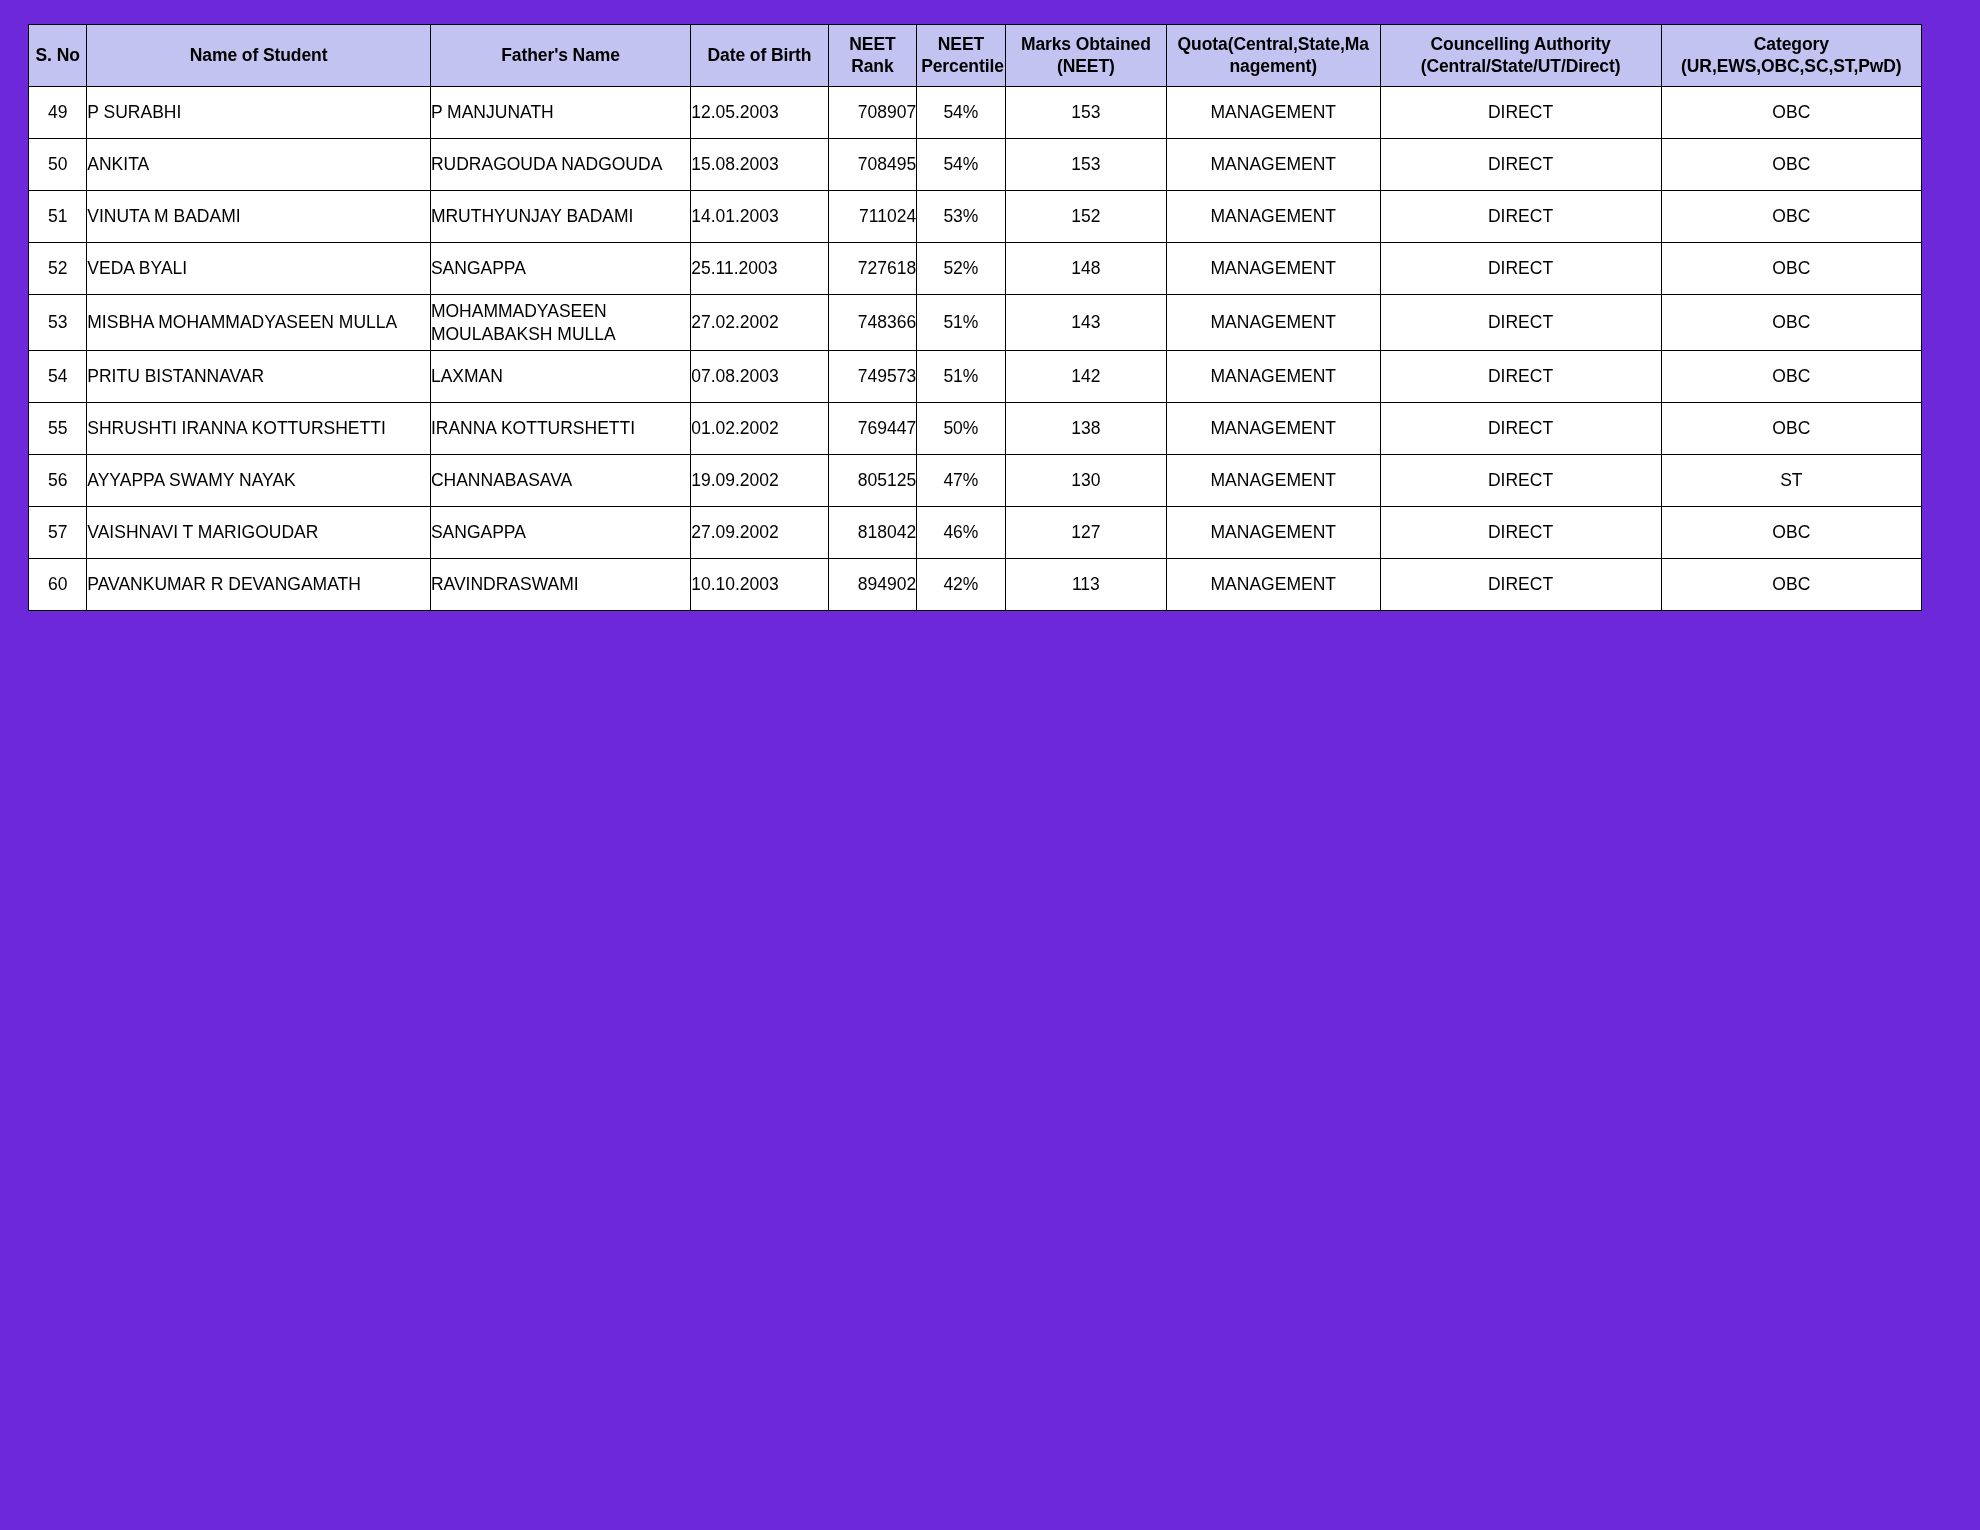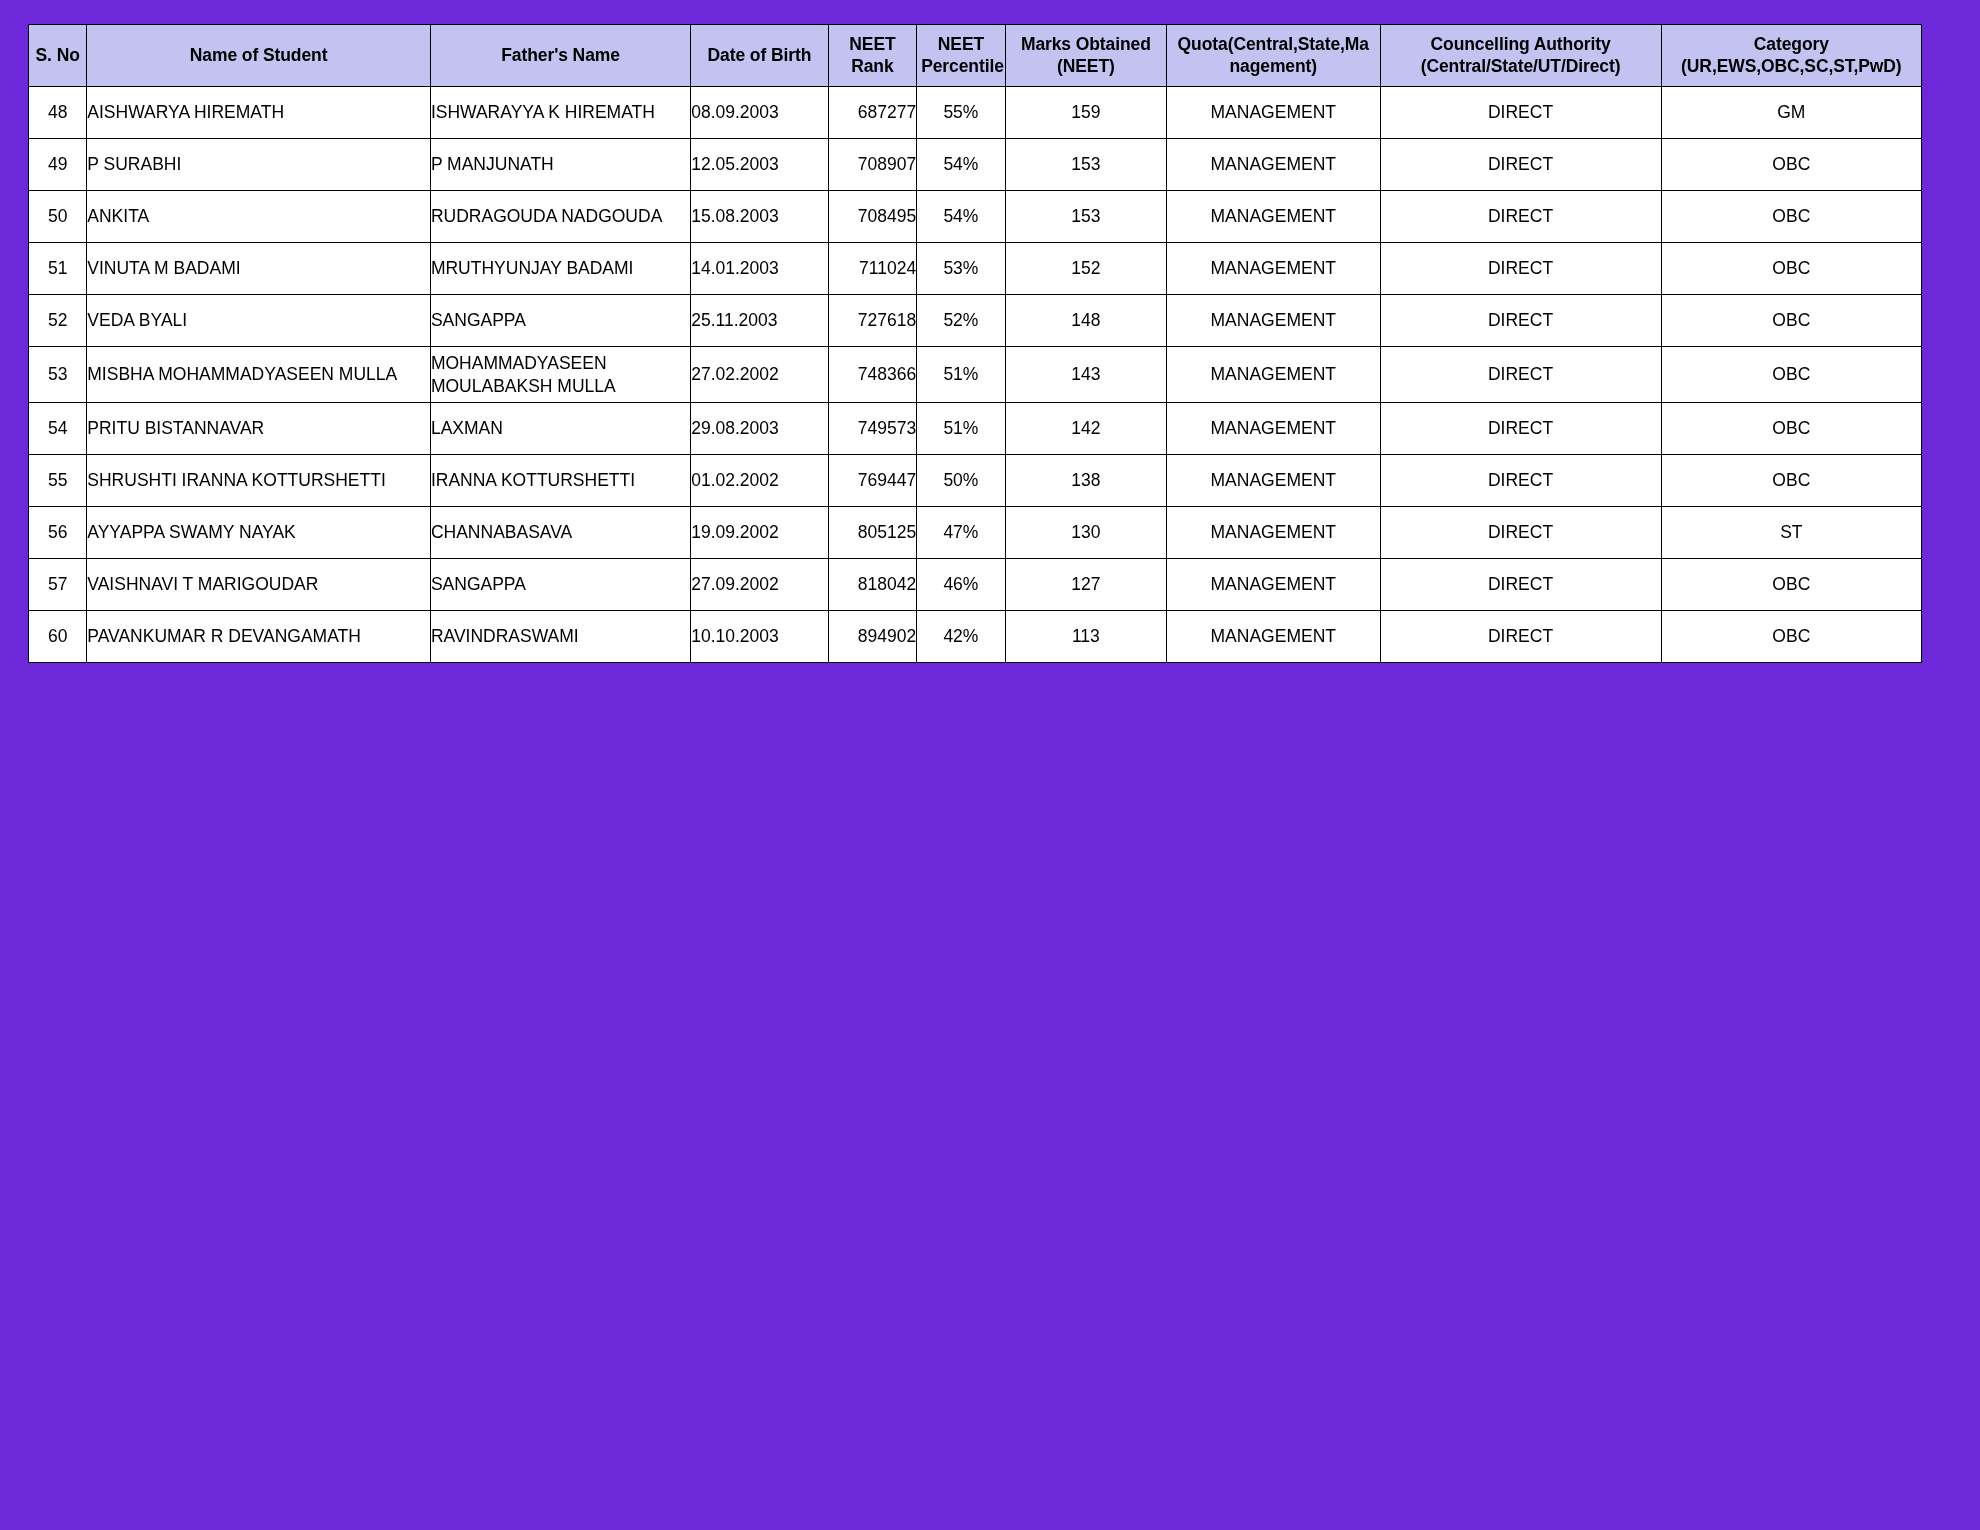--- a/index.html
+++ b/index.html
@@ -135,32 +135,20 @@
             <span class="hdr-line">(Central/State/UT/Direct)</span>
           </th>
           <th>
             <span class="hdr-line">Category</span>
             <span class="hdr-line">(UR,EWS,OBC,SC,ST,PwD)</span>
           </th>
         </tr>
       </thead>
       <tbody id="table-body">
           <tr>
-            <td class="t-sno">48</td>
-            <td class="t-name">AISHWARYA HIREMATH</td>
-            <td class="t-father">ISHWARAYYA K HIREMATH</td>
-            <td class="t-dob">08.09.2003</td>
-            <td class="t-rank">687277</td>
-            <td class="t-pct">55%</td>
-            <td class="t-marks">159</td>
-            <td class="t-quota">MANAGEMENT</td>
-            <td class="t-council">DIRECT</td>
-            <td class="t-category">GM</td>
-          </tr>
-          <tr>
             <td class="t-sno">49</td>
             <td class="t-name">P SURABHI</td>
             <td class="t-father">P MANJUNATH</td>
             <td class="t-dob">12.05.2003</td>
             <td class="t-rank">708907</td>
             <td class="t-pct">54%</td>
             <td class="t-marks">153</td>
             <td class="t-quota">MANAGEMENT</td>
             <td class="t-council">DIRECT</td>
             <td class="t-category">OBC</td>
@@ -213,21 +201,21 @@
             <td class="t-pct">51%</td>
             <td class="t-marks">143</td>
             <td class="t-quota">MANAGEMENT</td>
             <td class="t-council">DIRECT</td>
             <td class="t-category">OBC</td>
           </tr>
           <tr>
             <td class="t-sno">54</td>
             <td class="t-name">PRITU BISTANNAVAR</td>
             <td class="t-father">LAXMAN</td>
-            <td class="t-dob">29.08.2003</td>
+            <td class="t-dob">07.08.2003</td>
             <td class="t-rank">749573</td>
             <td class="t-pct">51%</td>
             <td class="t-marks">142</td>
             <td class="t-quota">MANAGEMENT</td>
             <td class="t-council">DIRECT</td>
             <td class="t-category">OBC</td>
           </tr>
           <tr>
             <td class="t-sno">55</td>
             <td class="t-name">SHRUSHTI IRANNA KOTTURSHETTI</td>

